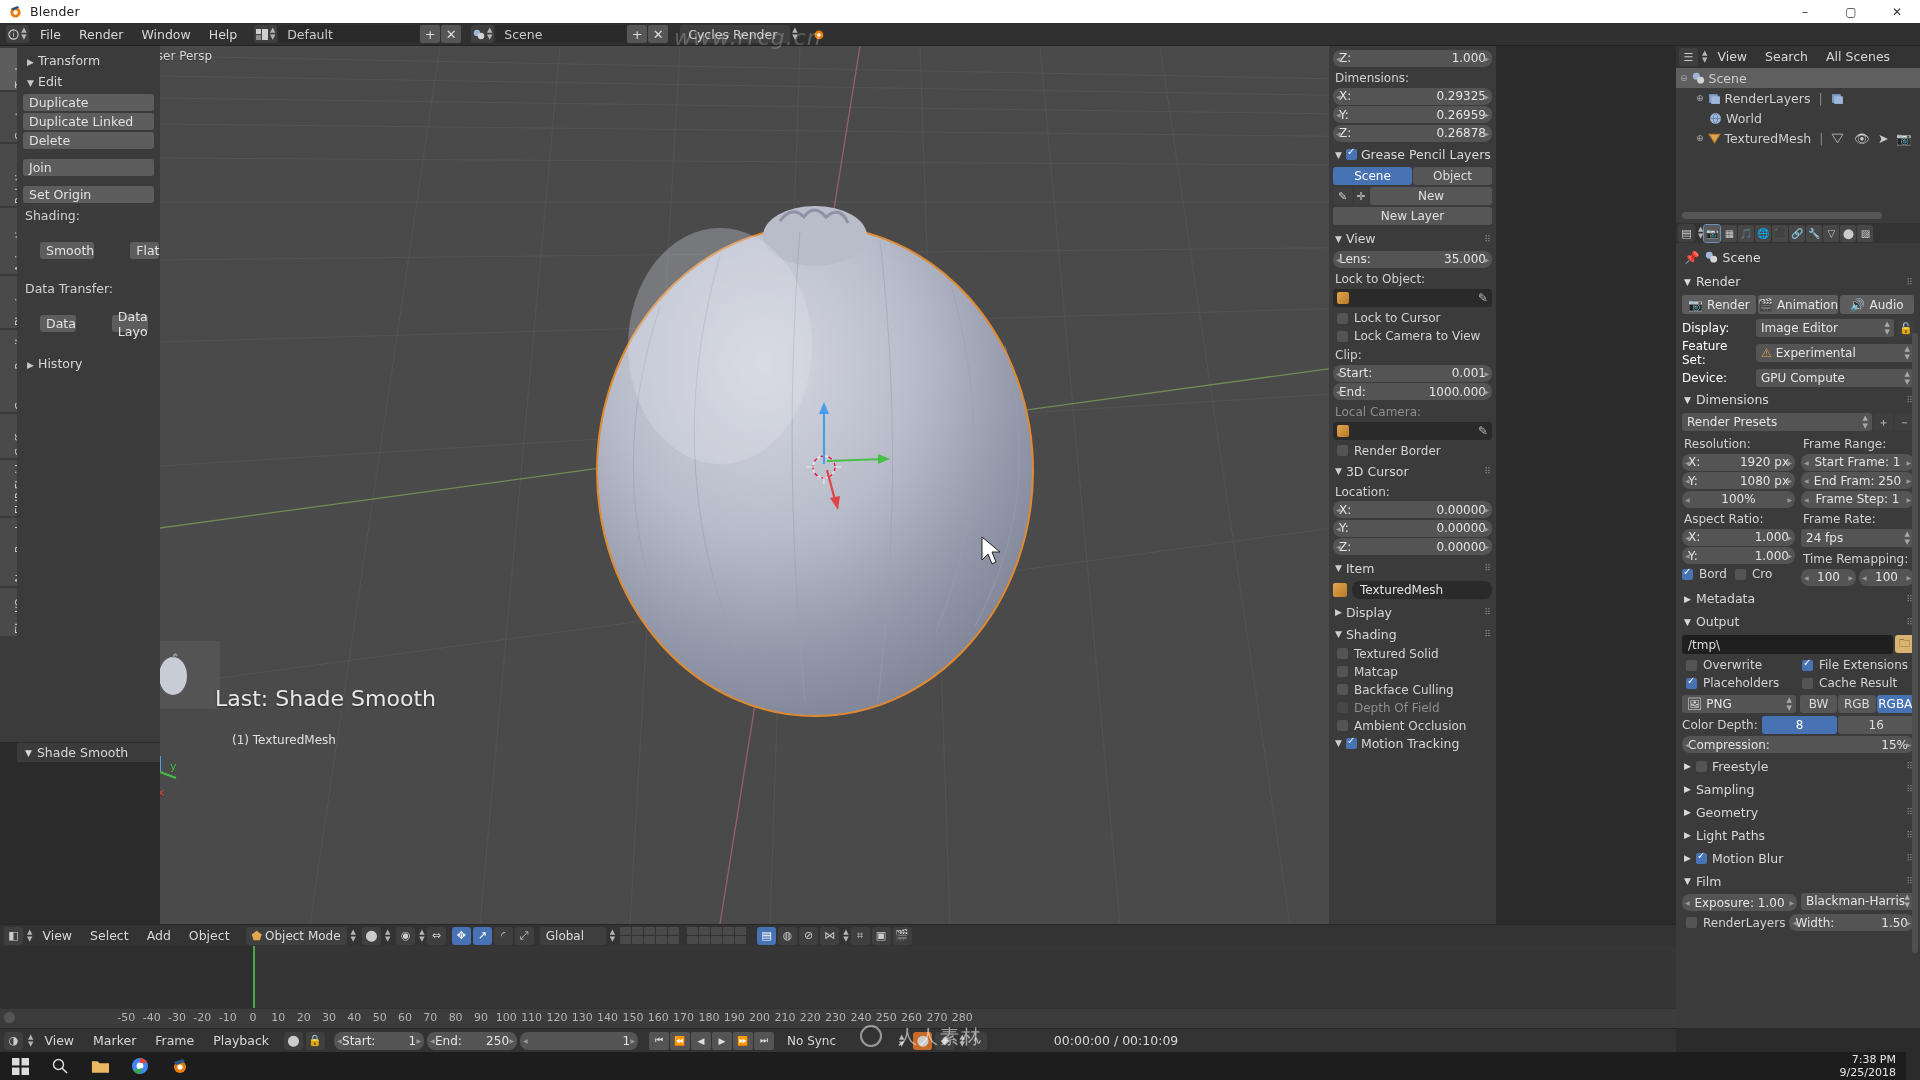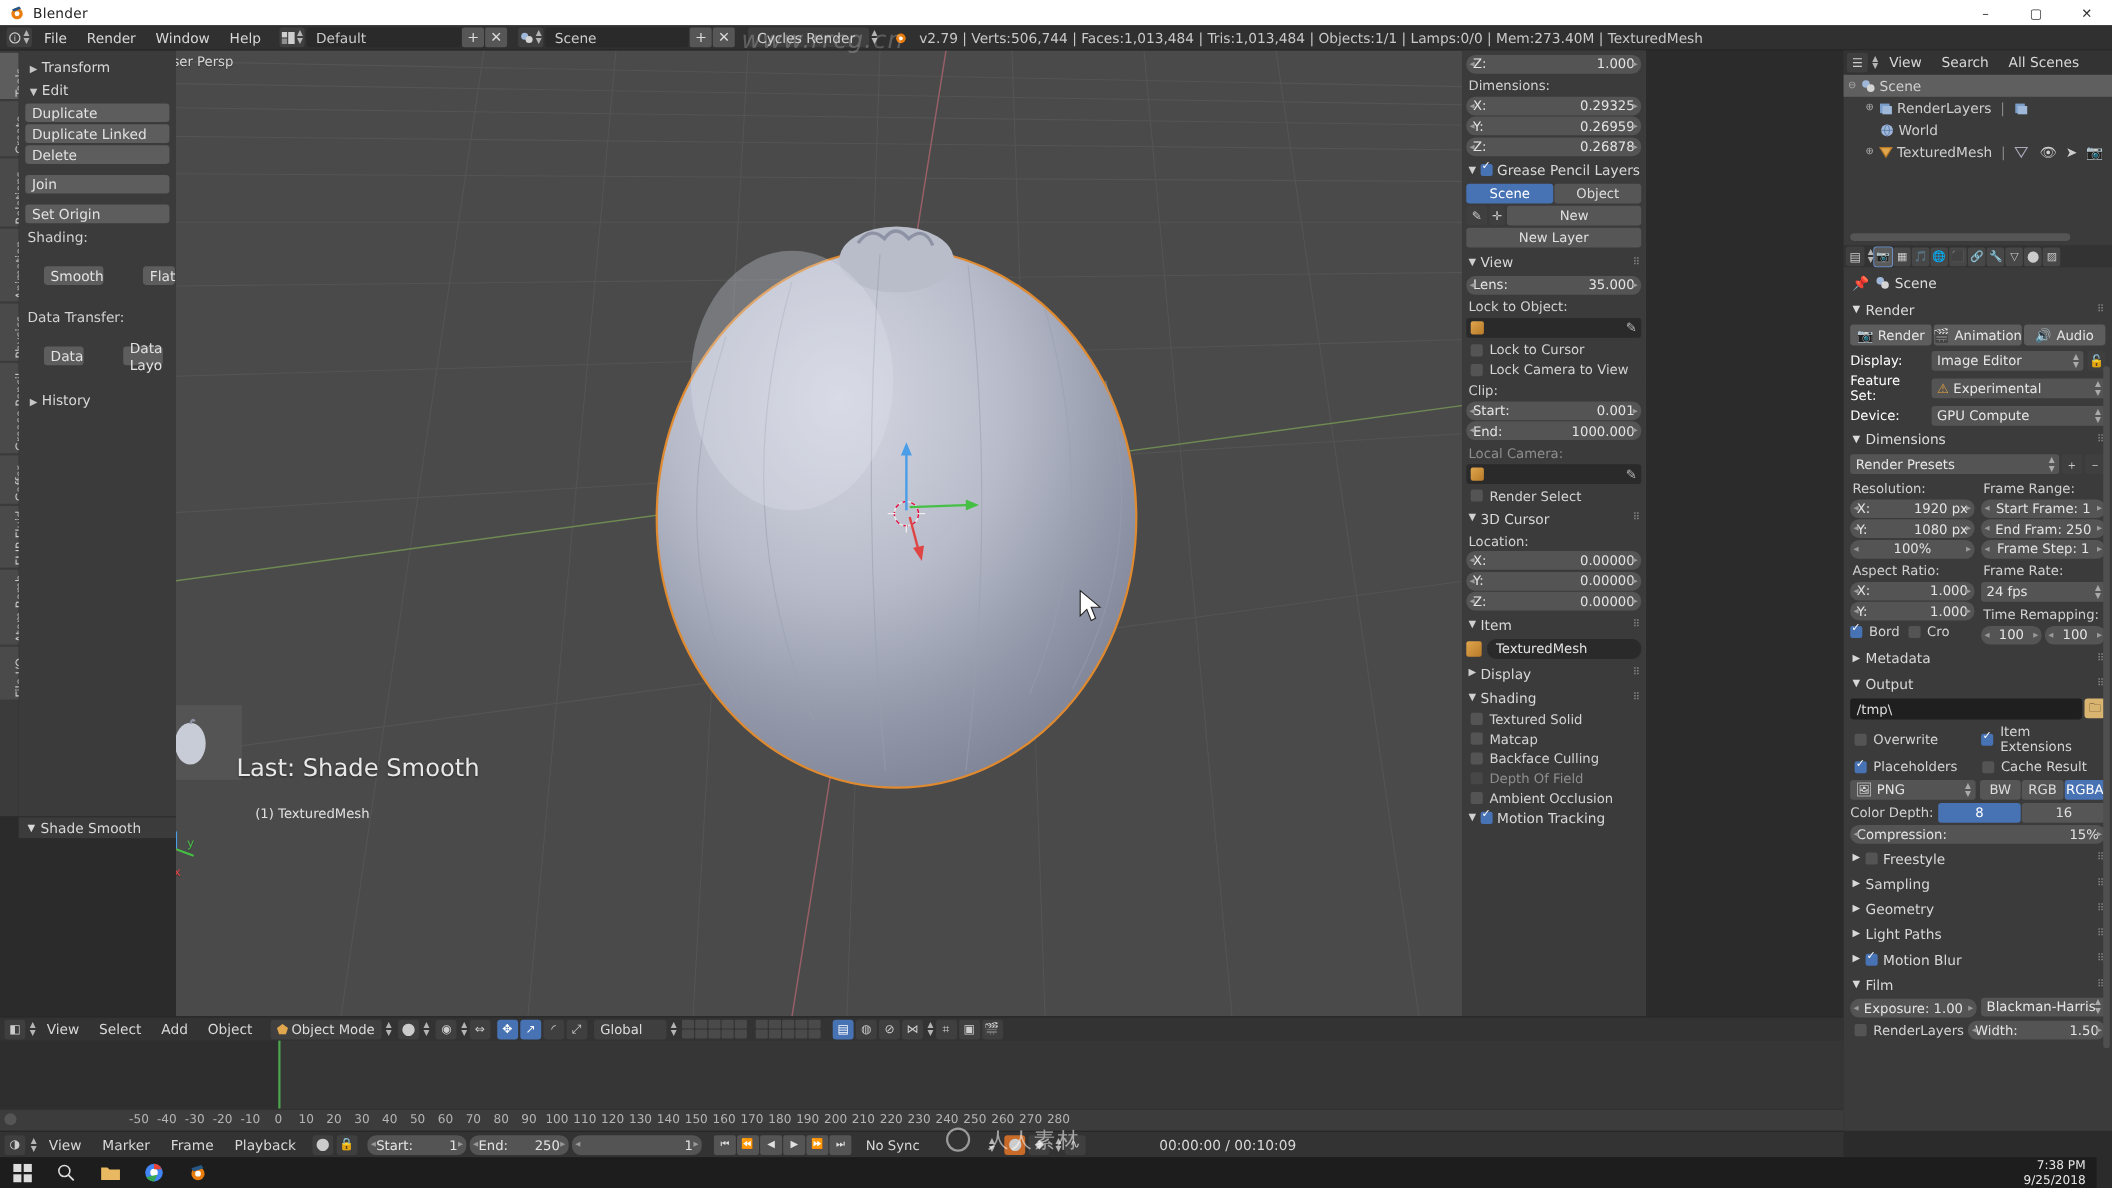--- a/index.html
+++ b/index.html
@@ -241,21 +241,20 @@
     <div class="sq-btn">+</div>
     <div class="sq-btn">✕</div>
 
     <div class="field-dark" style="width:110px;margin-left:12px;background:#3f3f3f;border-radius:3px">Cycles Render</div>
     <span class="spin" style="margin-right:6px">▲<br>▼</span>
 
     <svg width="14" height="14" viewBox="0 0 16 16" style="margin-left:8px">
       <circle cx="8" cy="9" r="5" fill="#e87d0d"></circle>
         <circle cx="8" cy="9" r="2" fill="#fff"></circle>
     </svg>
-    <div class="stats">v2.79 | Verts:506,744 | Faces:1,013,484 | Tris:1,013,484 | Objects:1/1 | Lamps:0/0 | Mem:273.40M | TexturedMesh</div>
   </div>
 
   <div class="vtabs">
     <div class="vtab active" style="top:2px;height:42px">
       <span style="position:absolute;left:13px;top:40px;font-size:10.5px">Tools</span>
       </div>
     <div class="vtab" style="top:46px;height:50px">
       <span style="position:absolute;left:13px;top:48px;font-size:10.5px">Create</span>
       </div>
     <div class="vtab" style="top:98px;height:62px">
@@ -475,21 +474,21 @@
         <span class="v">1000.000</span>
         </div>
       <div class="sublabel dim">Local Camera:</div>
       <div class="objfield">
         <span class="cubeico"></span>
         <span></span>
         <span style="margin-left:auto;color:#bbb">✎</span>
       </div>
       <div class="cbrow">
         <span class="cb"></span>
-        <span>Render Select</span>
+        <span>Render Border</span>
         </div>
 
       <div class="np-head">
         <span class="tri">▼</span>
         <span>3D Cursor</span>
         <span class="dots">⠿</span>
       </div>
       <div class="sublabel">Location:</div>
       <div class="numfield">
         <span class="k">X:</span>
@@ -892,21 +891,21 @@
         <span class="pathfield" style="flex:1">/tmp\</span>
         <span class="icobox" style="background:#d9b471;color:#5a4520">🗀</span>
       </div>
       <div style="display:flex">
         <span class="cbrow" style="width:116px">
           <span class="cb"></span>
           <span>Overwrite</span>
           </span>
         <span class="cbrow">
           <span class="cb on"></span>
-          <span>Item Extensions</span>
+          <span>File Extensions</span>
           </span>
       </div>
       <div style="display:flex">
         <span class="cbrow" style="width:116px">
           <span class="cb on"></span>
           <span>Placeholders</span>
           </span>
         <span class="cbrow">
           <span class="cb"></span>
           <span>Cache Result</span>

